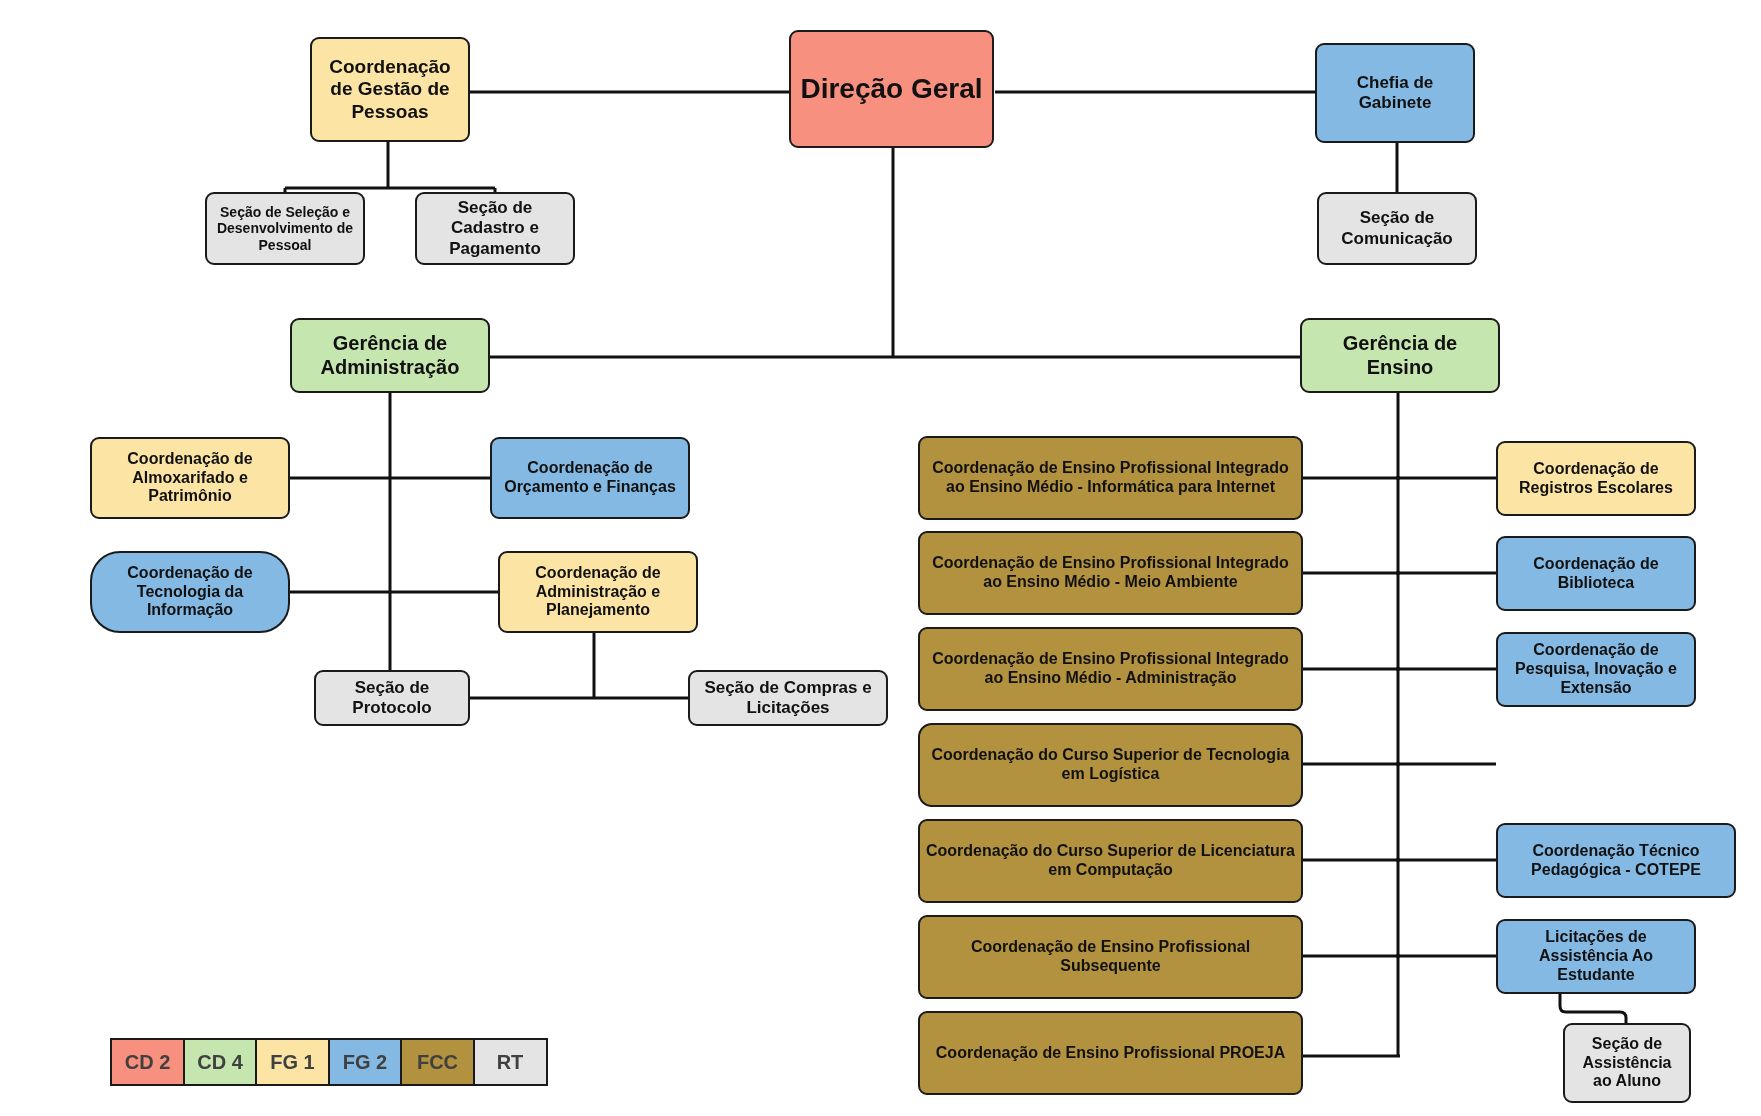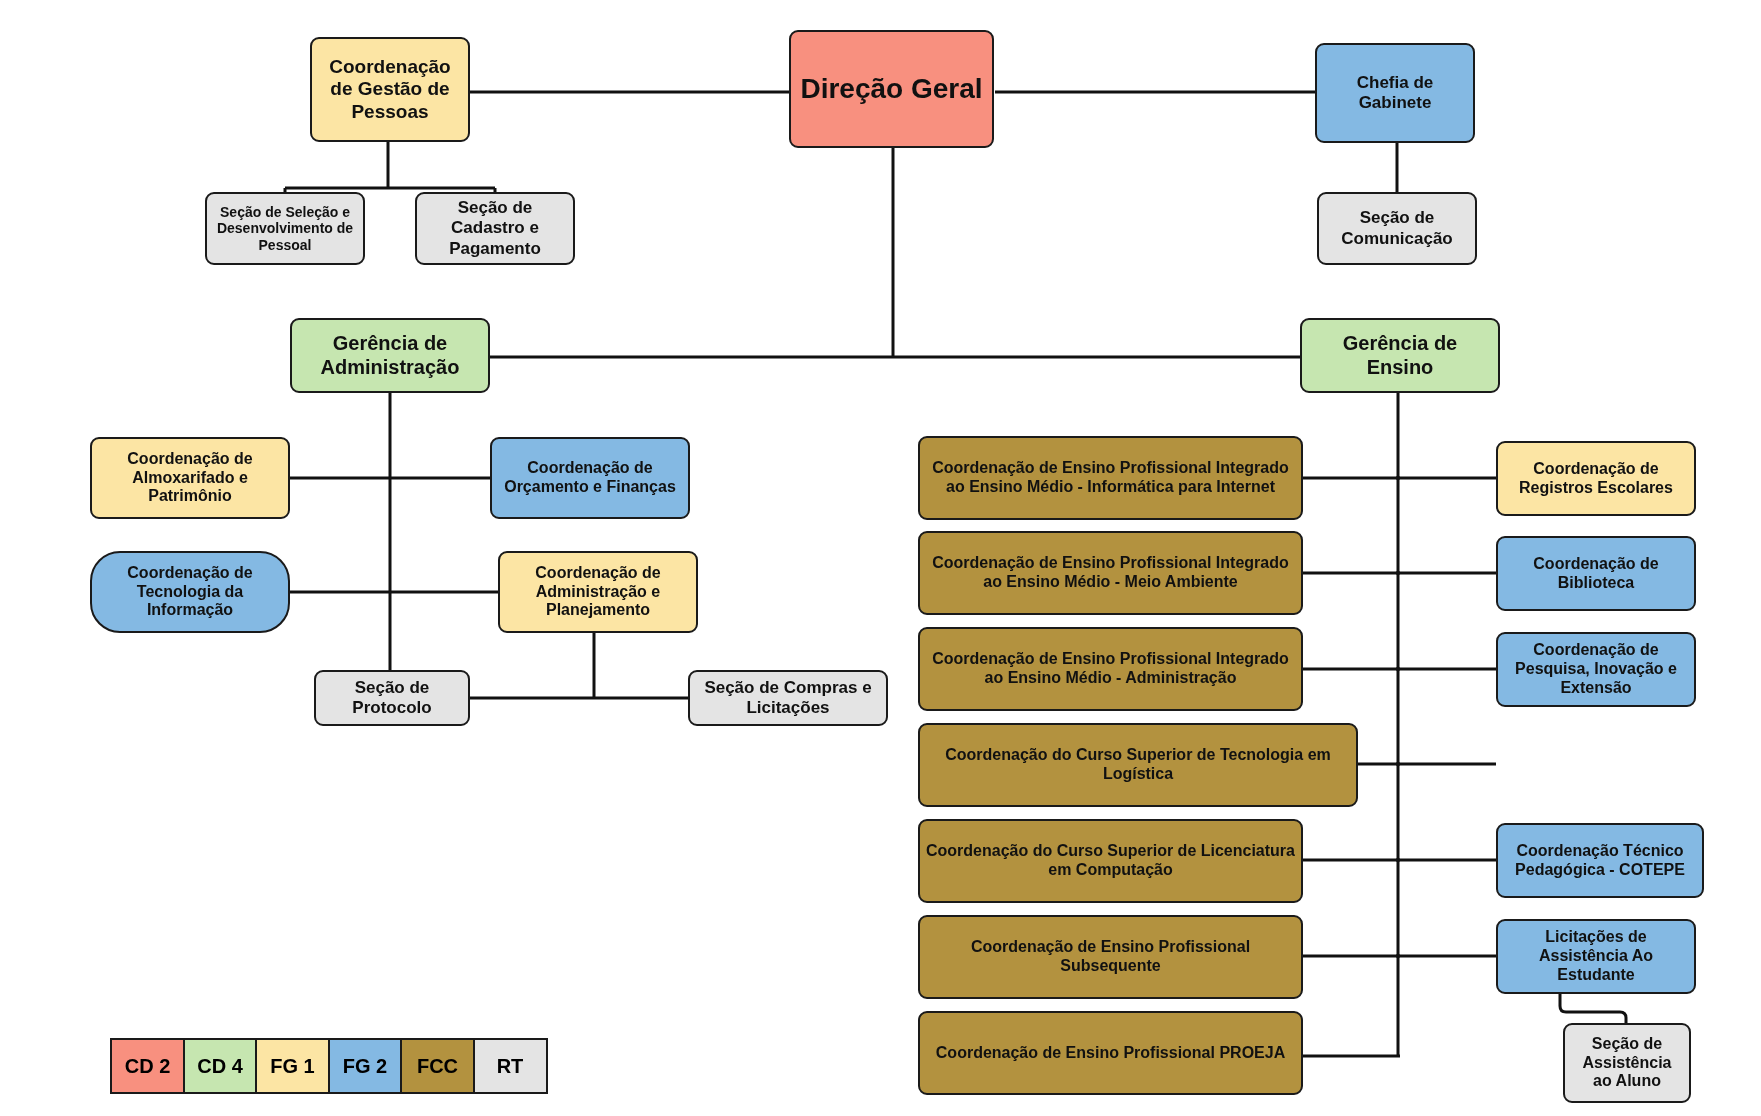--- a/index.html
+++ b/index.html
@@ -63,30 +63,30 @@
   
   #legend {
     position: absolute;
     left: 110px;
     top: 1038px;
     display: flex;
     z-index: 6;
   }
   .legend-cell {
     width: 75px;
-    height: 56px;
+    height: 48px;
     box-sizing: border-box;
     border: 2.5px solid #1a1a1a;
     margin-right: -2.5px;
     display: flex;
     align-items: center;
     justify-content: center;
     font-size: 20px;
     font-weight: bold;
-    color: #000000;
+    color: #404040;
   }
 </style>
 </head>
 <body>
 
 <div id="chart">
 
   <svg class="edges" viewBox="0 0 1761 1116" xmlns="http://www.w3.org/2000/svg">
     <g stroke="#111111" stroke-width="3" fill="none" stroke-linecap="butt">
 
@@ -194,21 +194,21 @@
   </div>
 
   <div class="node c-fcc f-16" style="left:918px; top:531px; width:385px; height:84px;">
     <span>Coordenação de Ensino Profissional Integrado ao Ensino Médio - Meio Ambiente</span>
   </div>
 
   <div class="node c-fcc f-16" style="left:918px; top:627px; width:385px; height:84px;">
     <span>Coordenação de Ensino Profissional Integrado ao Ensino Médio - Administração</span>
   </div>
 
-  <div class="node c-fcc f-16" style="left:918px; top:723px; width:440px; height:84px;">
+  <div class="node c-fcc f-16" style="left:918px; top:723px; width:385px; height:84px;border-radius:14px;">
     <span>Coordenação do Curso Superior de Tecnologia em Logística</span>
   </div>
 
   <div class="node c-fcc f-16" style="left:918px; top:819px; width:385px; height:84px;">
     <span>Coordenação do Curso Superior de Licenciatura em Computação</span>
   </div>
 
   <div class="node c-fcc f-16" style="left:918px; top:915px; width:385px; height:84px;">
     <span>Coordenação de Ensino Profissional Subsequente</span>
   </div>
@@ -223,21 +223,21 @@
 
   <div class="node c-fg2 f-16" style="left:1496px; top:536px; width:200px; height:75px;">
     <span>Coordenação de Biblioteca</span>
   </div>
 
   <div class="node c-fg2 f-16" style="left:1496px; top:632px; width:200px; height:75px;">
     <span>Coordenação de Pesquisa, Inovação e Extensão</span>
   </div>
 
 
-  <div class="node c-fg2 f-16" style="left:1496px; top:823px; width:208px; height:75px;">
+  <div class="node c-fg2 f-16" style="left:1496px; top:823px; width:240px; height:75px;">
     <span>Coordenação Técnico Pedagógica - COTEPE</span>
   </div>
 
   <div class="node c-fg2 f-16" style="left:1496px; top:919px; width:200px; height:75px;">
     <span>Licitações de Assistência Ao Estudante</span>
   </div>
 
   <div class="node c-rt f-16" style="left:1563px; top:1023px; width:128px; height:80px;">
     <span>Seção de Assistência ao Aluno</span>
   </div>

